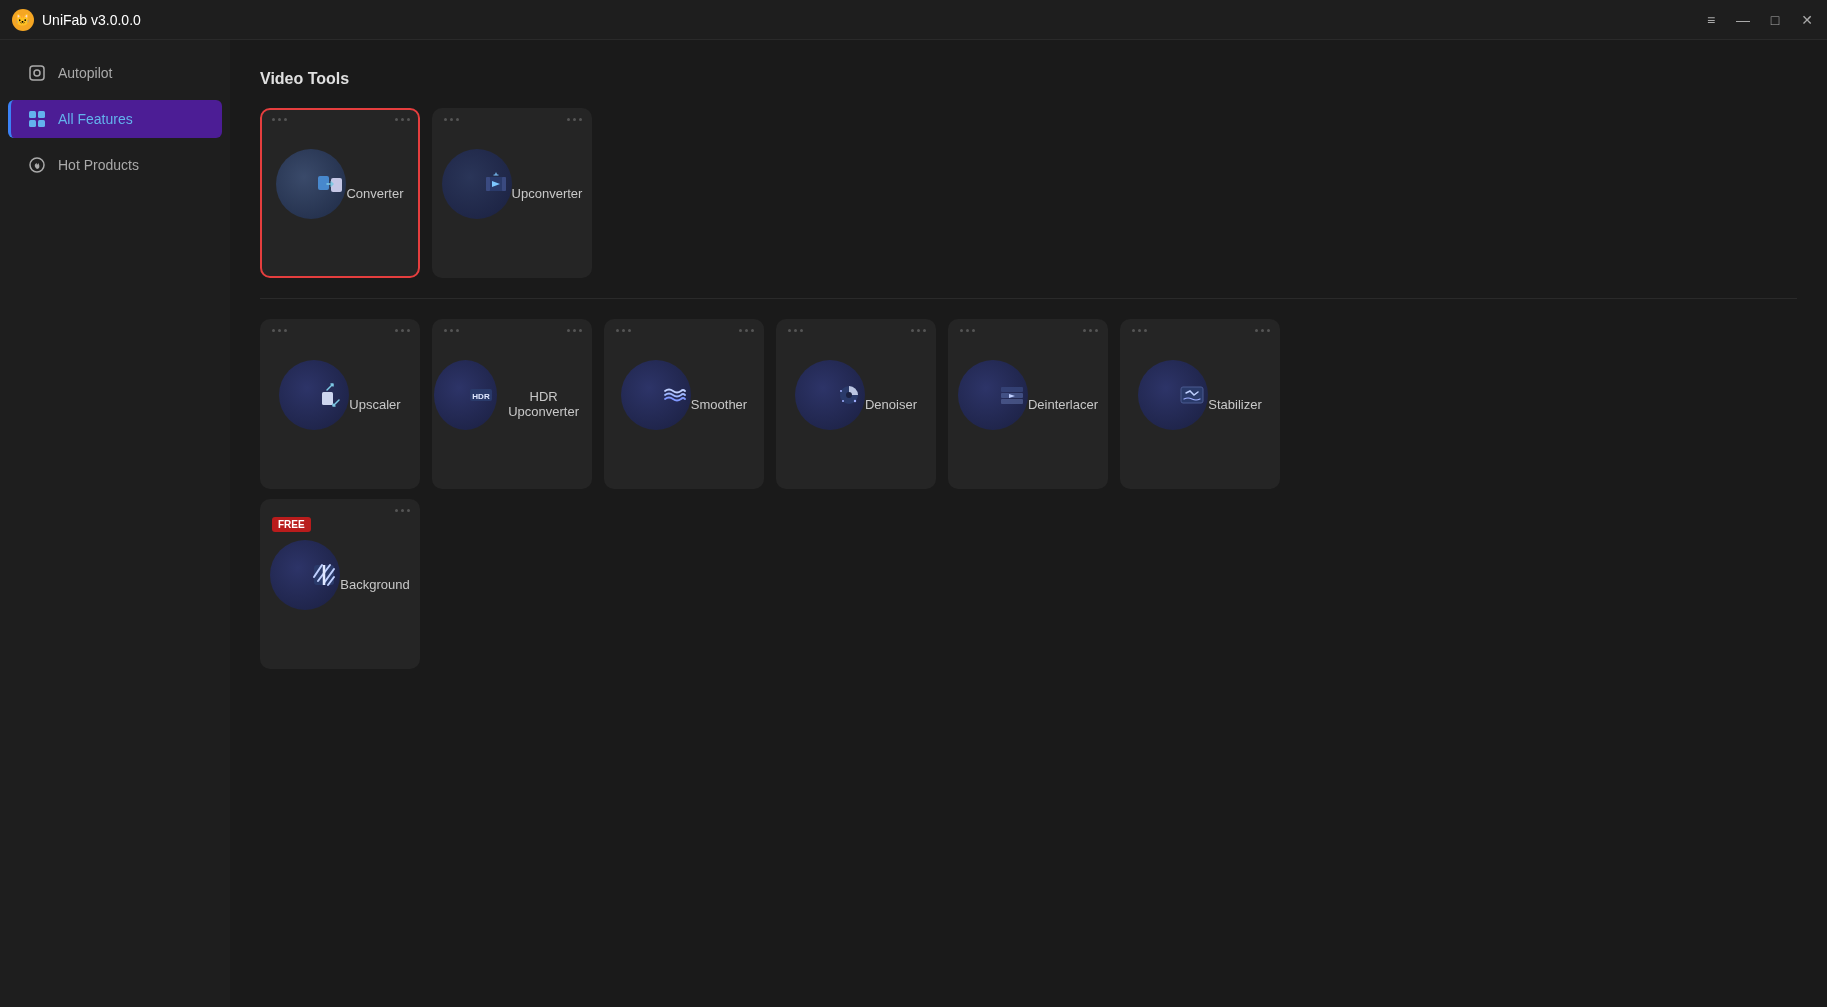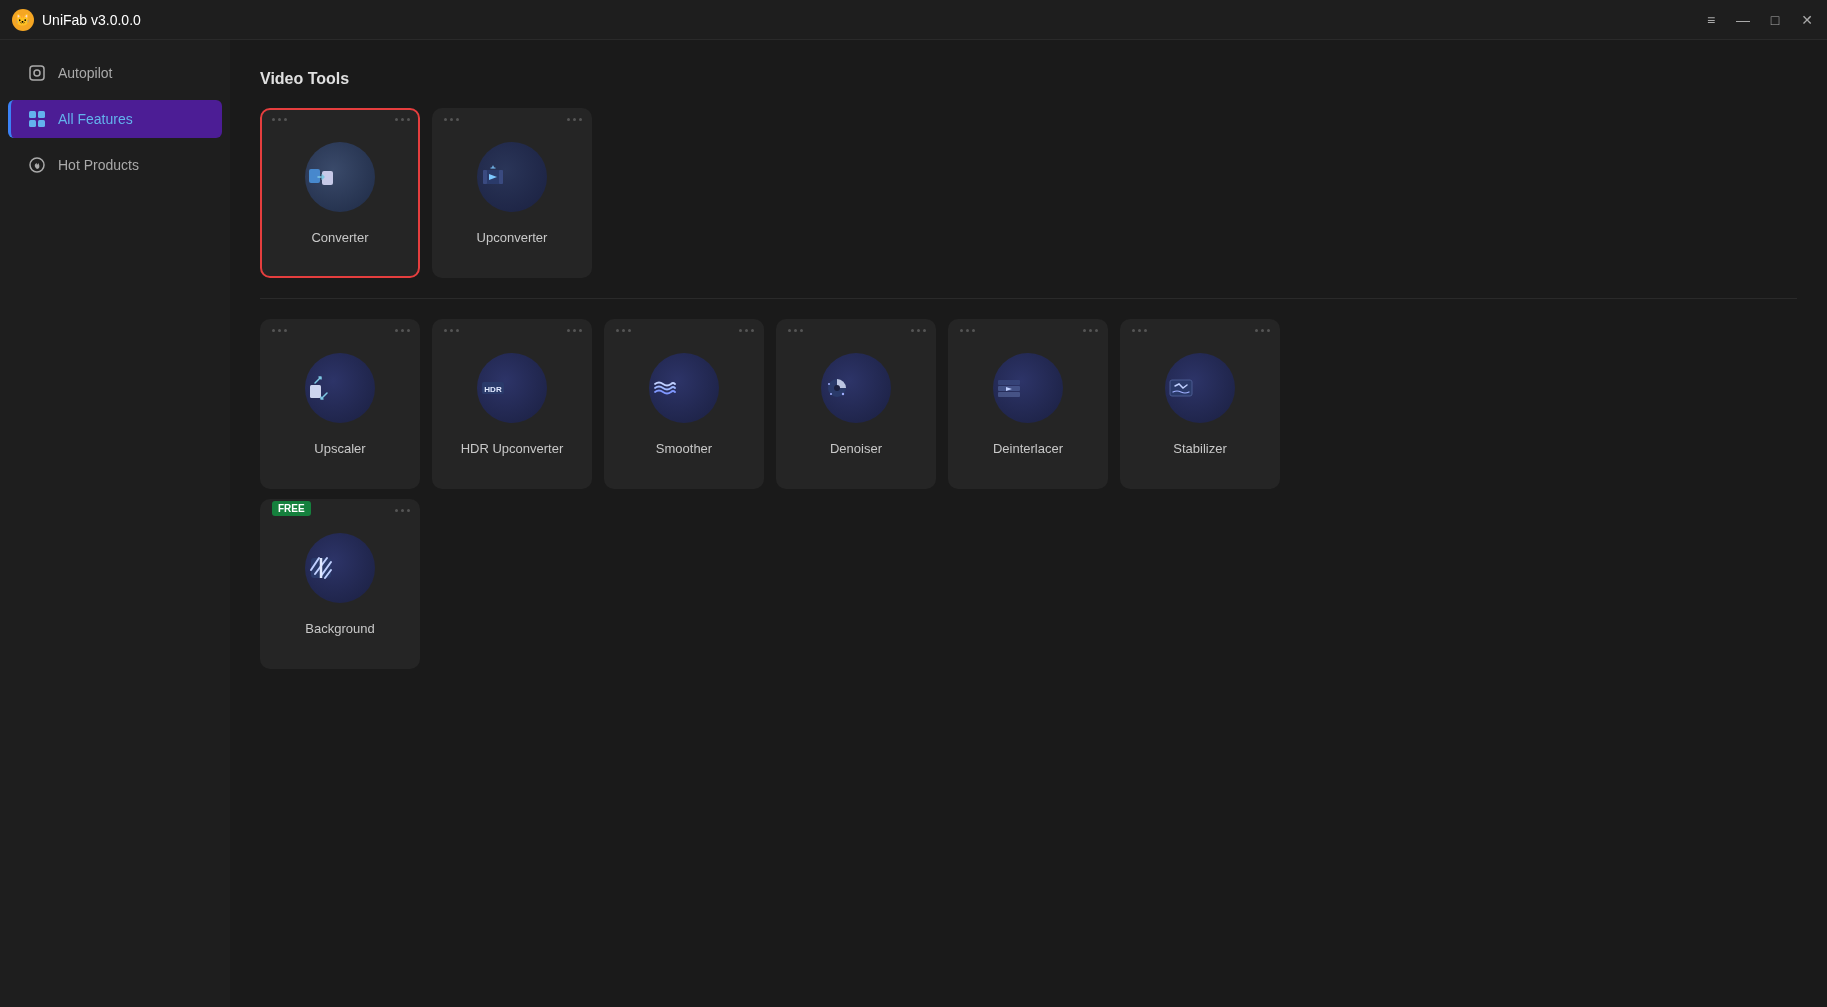--- a/index.html
+++ b/index.html
@@ -124,55 +124,55 @@
       gap: 12px;
       margin-bottom: 10px;
     }
 
     .tool-card {
       width: 160px;
       height: 170px;
       background: #252525;
       border-radius: 10px;
       display: flex;
-      flex-direction: column;
+      flex-direction: row;
       align-items: center;
       justify-content: center;
       cursor: pointer;
       position: relative;
       border: 2px solid transparent;
       transition: border-color 0.2s;
     }
     .tool-card.selected {
       border: 2.5px solid #e53e3e;
     }
 
     .tool-icon-circle {
       width: 70px;
       height: 70px;
       border-radius: 50%;
       background: #2a3050;
       display: flex;
       align-items: center;
-      justify-content: flex-start;
+      justify-content: flex-end;
       margin-bottom: 18px;
       position: relative;
     }
 
     .tool-label {
       color: #c8c8c8;
       font-size: 13px;
       text-align: center;
     }
 
     .badge-free {
       position: absolute;
-      top: 0;
+      top: 16px;
       left: 10px;
-      background: #15803d;
+      background: #b91c1c;
       color: #fff;
       font-size: 10px;
       font-weight: bold;
       padding: 2px 6px;
       border-radius: 3px;
     }
 
     .divider {
       border: none;
       border-top: 1px solid #2a2a2a;

